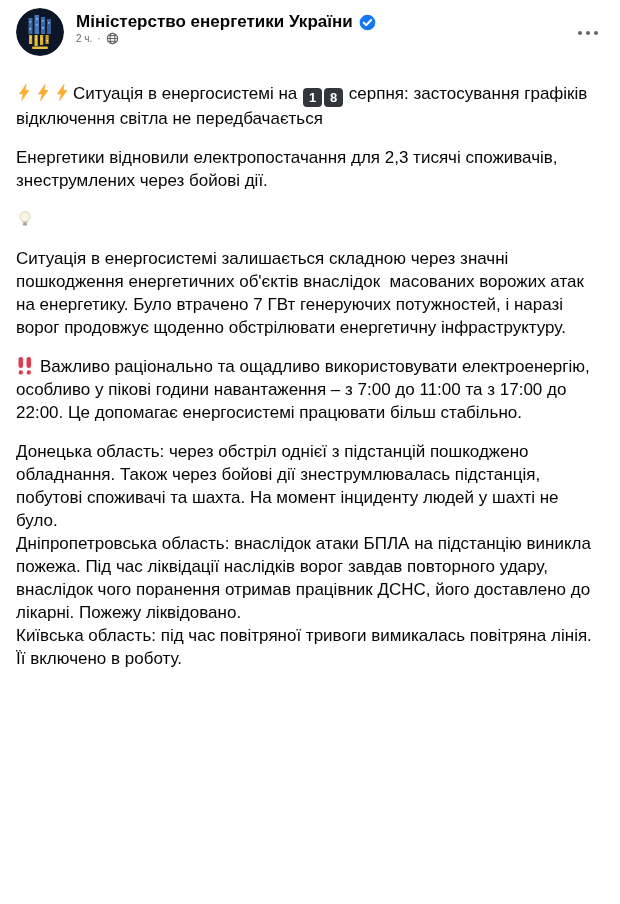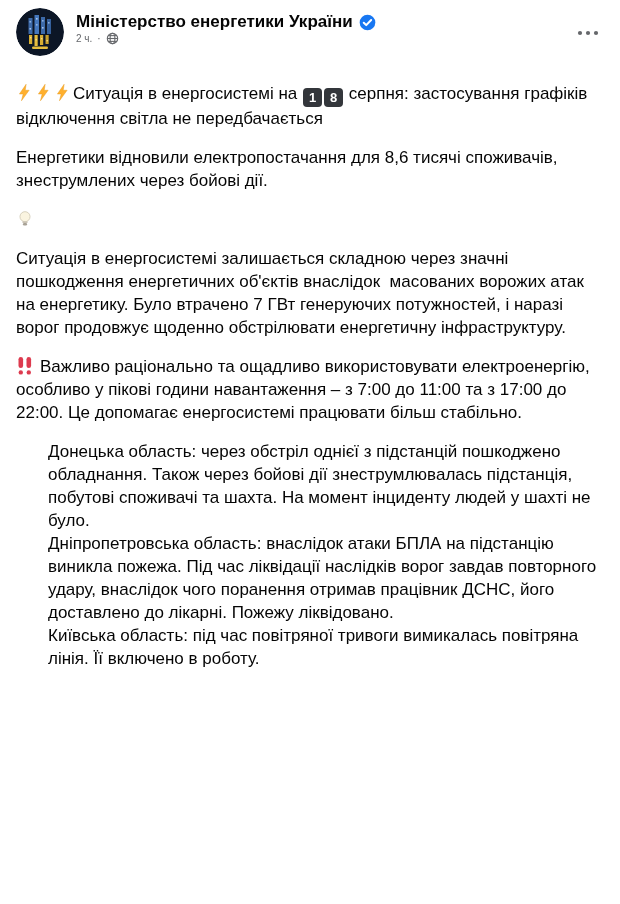--- a/index.html
+++ b/index.html
@@ -22,21 +22,21 @@
   .name-row { display: flex; align-items: center; gap: 6px; }
   .page-name { font-weight: bold; font-size: 17px; line-height: 21px; color: #050505; cursor: pointer; }
   .verified-badge { display: inline-flex; margin-top: 1px; }
   .meta-row { display: flex; align-items: center; gap: 5px; font-size: 10px; color: #65676b; }
   .meta-row .timestamp { cursor: pointer; }
   .menu-btn { margin-left: auto; padding: 14px 4px 8px 8px; cursor: pointer; }
 
   
   .body p { margin: 16px 0 0 0; font-size: 17px; line-height: 23px; white-space: pre-wrap; }
   .body p.first { margin-top: 20px; }
-  .region-line { display: block; margin-left: 32px; }
+  .region-line { display: block; }
 
   
   .emoji { display: inline-block; vertical-align: -3px; line-height: 0; }
   .emoji.bolt { margin-right: 1px; }
   .emoji.bulb { margin-right: 1px; }
   .emoji.excl { margin-right: 7px; vertical-align: -3px; }
   .emoji.dexcl { margin-right: 6px; vertical-align: -3px; }
   .emoji.boom { margin-right: 1px; }
 
   .keycap {
@@ -119,21 +119,21 @@
   <div class="body">
 
     <p class="first"><span class="emoji bolt"><svg width="18" height="19" viewBox="0 0 24 24">
             <path d="M13.5 1 L4.5 14 h5 l-2.2 9 L17.5 9 h-5.2 z" fill="#ffb02e" stroke="#e69b1f" stroke-width="0.6"></path>
           </svg></span><span class="emoji bolt"><svg width="18" height="19" viewBox="0 0 24 24">
             <path d="M13.5 1 L4.5 14 h5 l-2.2 9 L17.5 9 h-5.2 z" fill="#ffb02e" stroke="#e69b1f" stroke-width="0.6"></path>
           </svg></span><span class="emoji bolt"><svg width="18" height="19" viewBox="0 0 24 24">
             <path d="M13.5 1 L4.5 14 h5 l-2.2 9 L17.5 9 h-5.2 z" fill="#ffb02e" stroke="#e69b1f" stroke-width="0.6"></path>
           </svg></span><span>Ситуація в енергосистемі на </span><span class="keycap">1</span><span class="keycap">8</span><span> серпня: застосування графіків відключення світла не передбачається</span></p>
 
-    <p>Енергетики відновили електропостачання для 8,6 тисячі споживачів, знеструмлених через бойові дії.</p>
+    <p>Енергетики відновили електропостачання для 2,3 тисячі споживачів, знеструмлених через бойові дії.</p>
 
     <p><span class="emoji bulb"><svg width="18" height="19" viewBox="0 0 20 20">
             <circle cx="10" cy="8" r="5.6" fill="#faf4e0" stroke="#cfc7b2" stroke-width="0.9"></circle>
             <rect x="7.2" y="13.2" width="5.6" height="1.8" fill="#c9c2b4"></rect>
             <rect x="7.7" y="15" width="4.6" height="2.8" rx="1.3" fill="#a8a296"></rect>
           </svg></span></p>
 
 
     <p>Ситуація в енергосистемі залишається складною через значні пошкодження енергетичних об'єктів внаслідок  масованих ворожих атак на енергетику. Було втрачено 7 ГВт генеруючих потужностей, і наразі ворог продовжує щоденно обстрілювати енергетичну інфраструктуру.</p>
 

